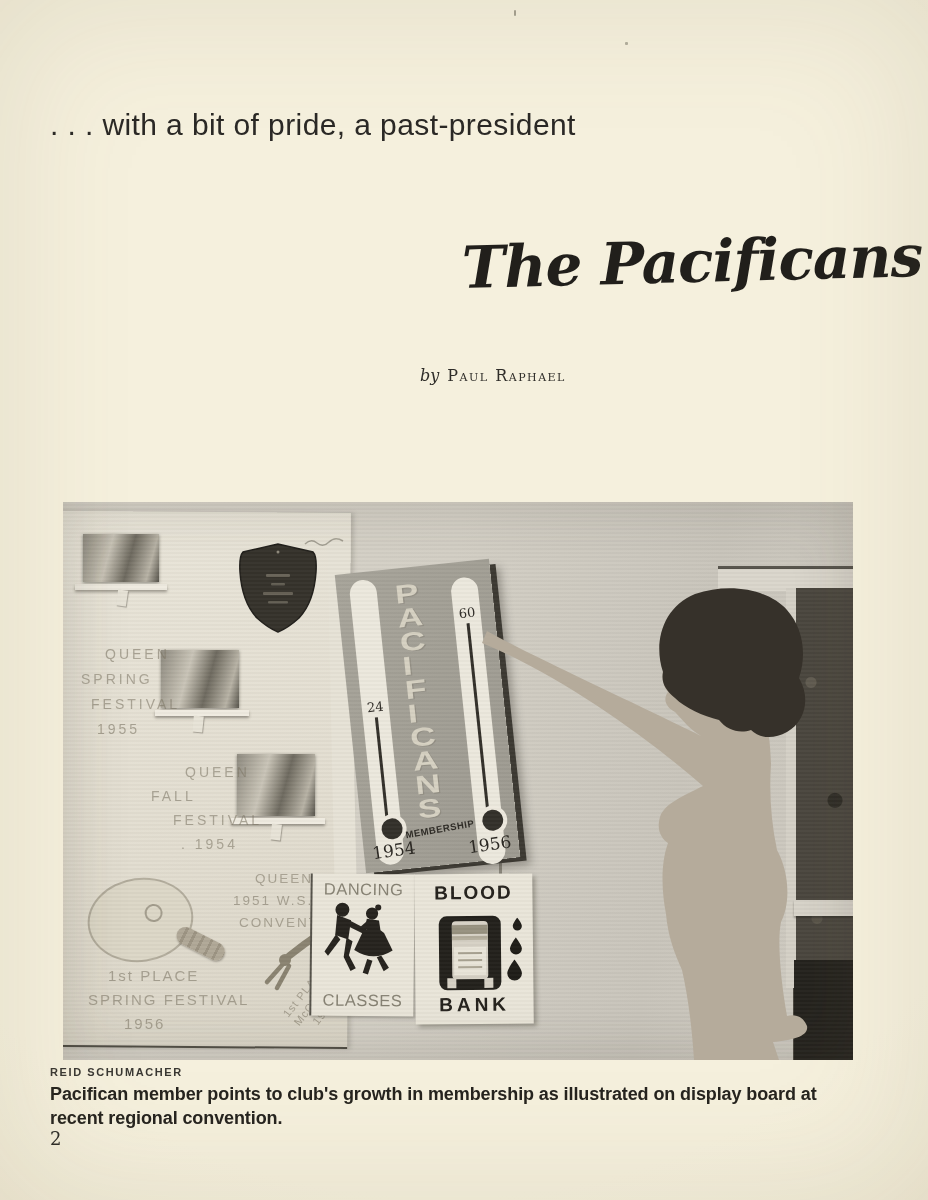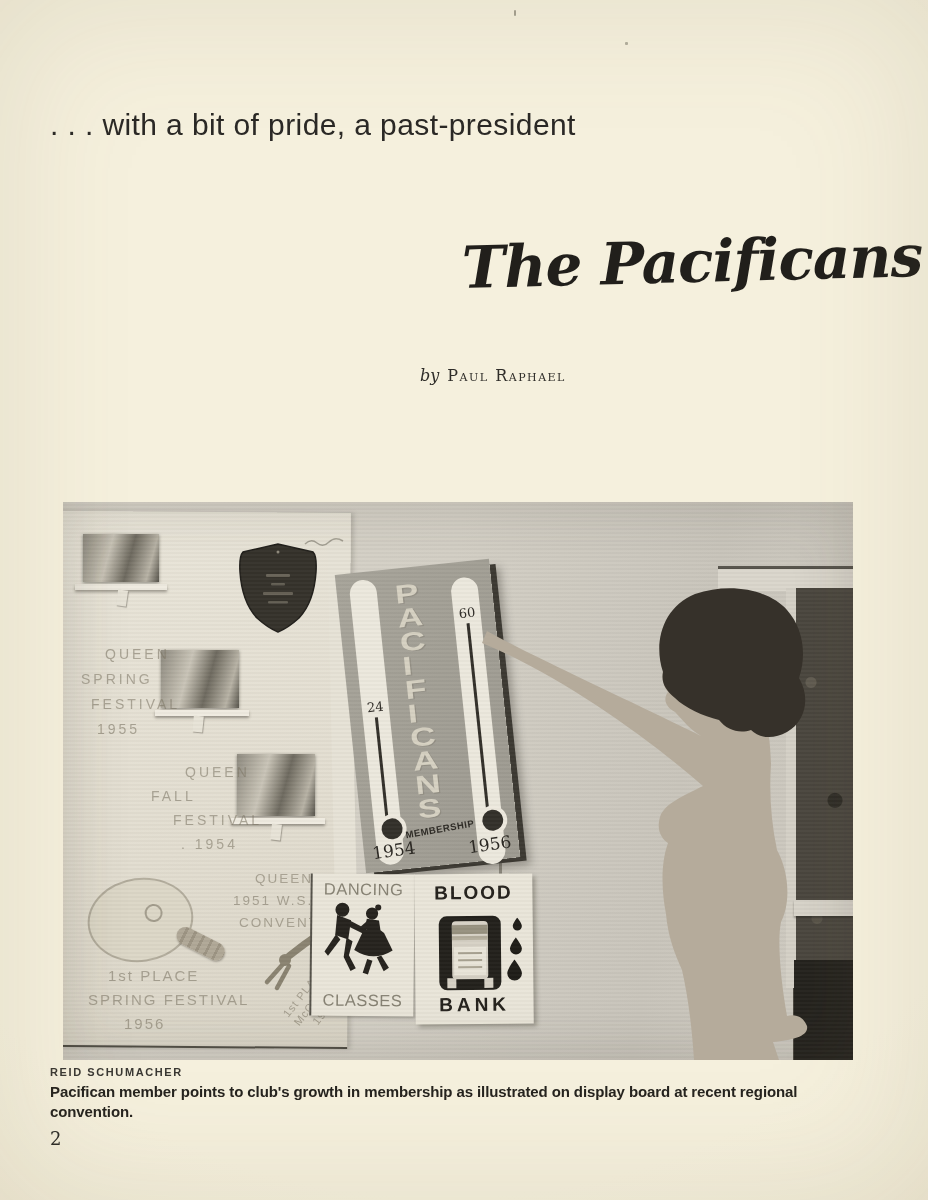--- a/index.html
+++ b/index.html
@@ -54,21 +54,21 @@
   .bottle{position:absolute;left:13px;top:5px;width:36px;height:58px;background:#d6d1c5;border-radius:4px;overflow:hidden;}
   .cap{position:absolute;left:0;top:4px;width:100%;height:9px;background:#97917f;}
   .cap2{position:absolute;left:0;top:15px;width:100%;height:4px;background:#b4ae9d;}
   .blabel{position:absolute;left:2px;top:26px;width:32px;height:28px;background:#e8e4d8;}
   .blabel i{display:block;height:2px;background:#a9a392;margin:5px 4px 0 4px;}
   .foot{position:absolute;bottom:2px;width:9px;height:10px;background:#d6d1c5;}
   .figure-svg{left:0;top:0;width:790px;height:558px;z-index:5;}
   .speck{background:#6f6b5d;border-radius:1px;}
   
   .credit{font-size:11px;font-weight:700;letter-spacing:1.6px;color:#3a3833;}
-  .captxt{font-size:15px;font-weight:700;color:#26241f;line-height:1.35;width:800px;letter-spacing:-.1px;}
+  .captxt{font-size:18px;font-weight:700;color:#26241f;line-height:1.35;width:800px;letter-spacing:-.1px;}
   .pagenum{font-family:"DejaVu Serif",serif;font-size:18px;color:#2b2a26;}
 </style>
 </head>
 <body>
 
 <div class="page">
 
   <div class="abs headline" style="left:50px;top:108px;">. . . with a bit of pride, a past-president</div>
   <div class="abs title" style="left:462px;top:228px;">The Pacificans</div>
   <div class="abs byline" style="left:402px;top:366px;margin-left:18px;">

